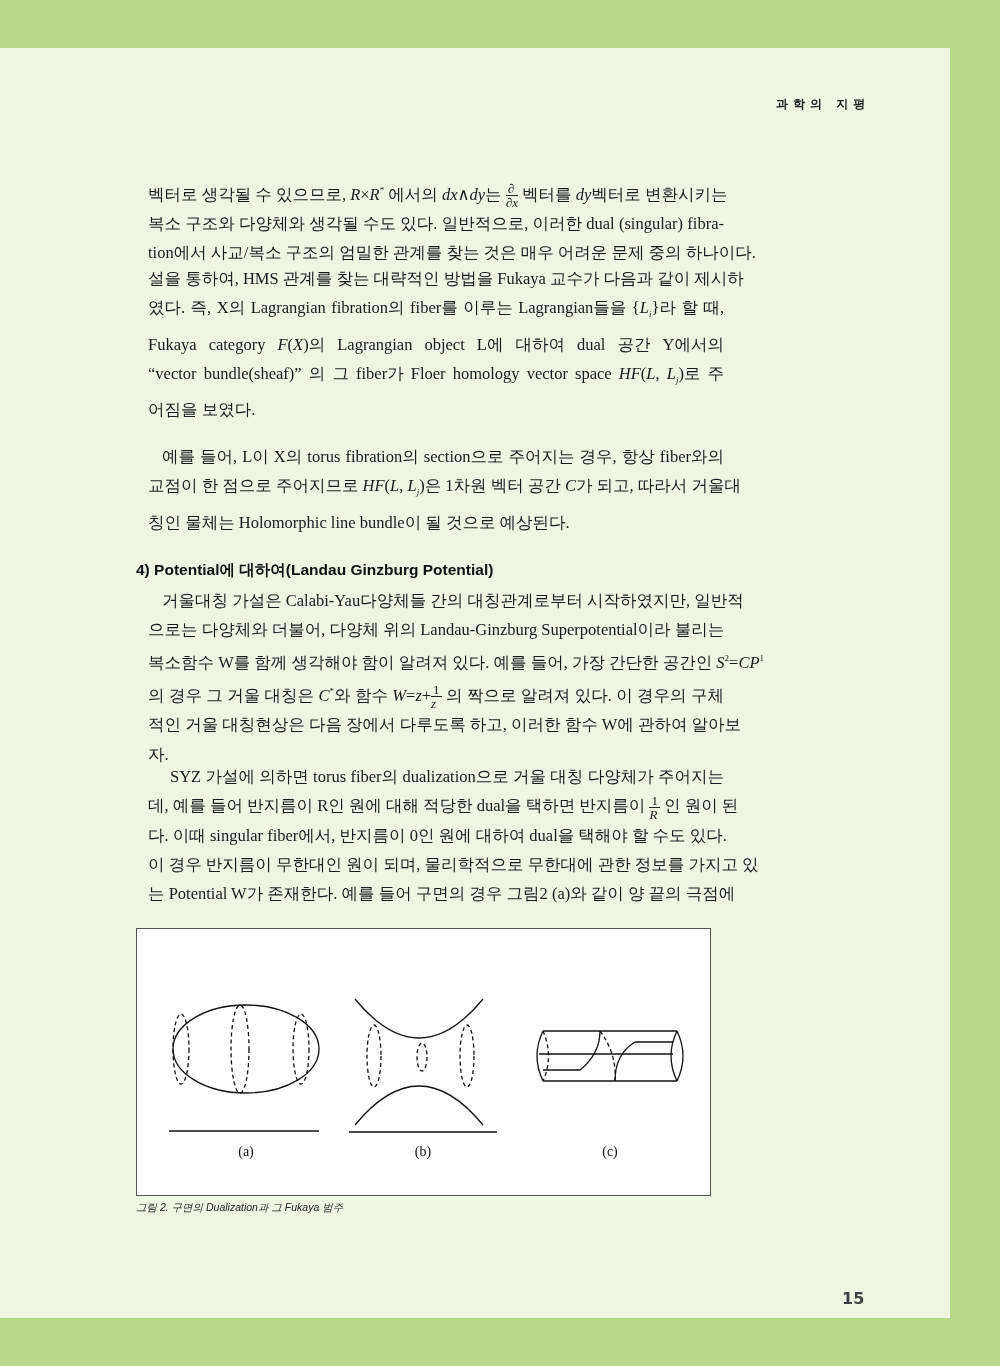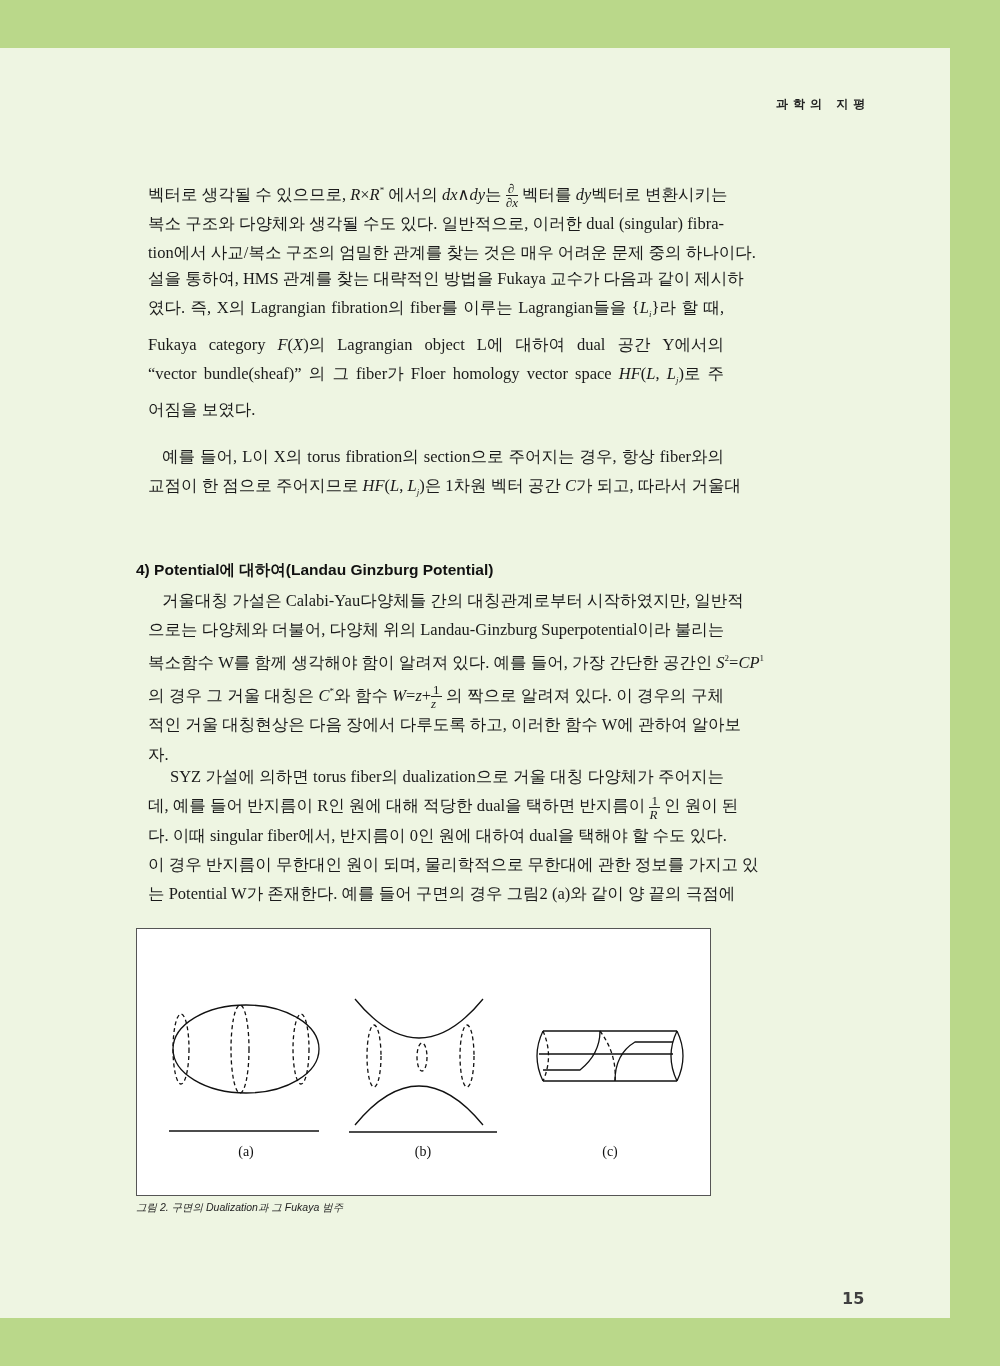--- a/index.html
+++ b/index.html
@@ -63,20 +63,21 @@
   <span class="line">설을 통하여, HMS 관계를 찾는 대략적인 방법을 Fukaya 교수가 다음과 같이 제시하</span>
   <span class="line">였다. 즉, X의 Lagrangian fibration의 fiber를 이루는 Lagrangian들을 {<i>L<sub style="font-size:9px">i</sub></i>}라 할 때,</span>
   <span class="line">Fukaya category <i>F</i>(<i>X</i>)의 Lagrangian object L에 대하여 dual 공간 Y에서의</span>
   <span class="line">“vector bundle(sheaf)” 의 그 fiber가 Floer homology vector space <i>HF</i>(<i>L</i>, <i>L<sub style="font-size:9px">j</sub></i>)로 주</span>
   <span class="line last">어짐을 보였다.</span>
 </div>
 
 <div class="text-block" style="top:442px;">
   <span class="line" style="padding-left:14px;box-sizing:border-box;">예를 들어, L이 X의 torus fibration의 section으로 주어지는 경우, 항상 fiber와의</span>
   <span class="line">교점이 한 점으로 주어지므로 <i>HF</i>(<i>L</i>, <i>L<sub style="font-size:9px">j</sub></i>)은 1차원 벡터 공간 <i>C</i>가 되고, 따라서 거울대</span>
+  <span class="line last">칭인 물체는 Holomorphic line bundle이 될 것으로 예상된다.</span>
 </div>
 
 <div class="section-title">4) Potential에 대하여(Landau Ginzburg Potential)</div>
 
 <div class="text-block" style="top:586px;">
   <span class="line" style="padding-left:14px;box-sizing:border-box;">거울대칭 가설은 Calabi-Yau다양체들 간의 대칭관계로부터 시작하였지만, 일반적</span>
   <span class="line">으로는 다양체와 더불어, 다양체 위의 Landau-Ginzburg Superpotential이라 불리는</span>
   <span class="line">복소함수 W를 함께 생각해야 함이 알려져 있다. 예를 들어, 가장 간단한 공간인 <i>S</i><sup style="font-size:9px">2</sup>=<i>CP</i><sup style="font-size:9px">1</sup></span>
   <span class="line">의 경우 그 거울 대칭은 <i>C</i><sup style="font-size:9px">*</sup>와 함수 <i>W</i>=<i>z</i>+<span class="frac"><span class="num">1</span><span>z</span></span> 의 짝으로 알려져 있다. 이 경우의 구체</span>
   <span class="line">적인 거울 대칭현상은 다음 장에서 다루도록 하고, 이러한 함수 W에 관하여 알아보</span>

